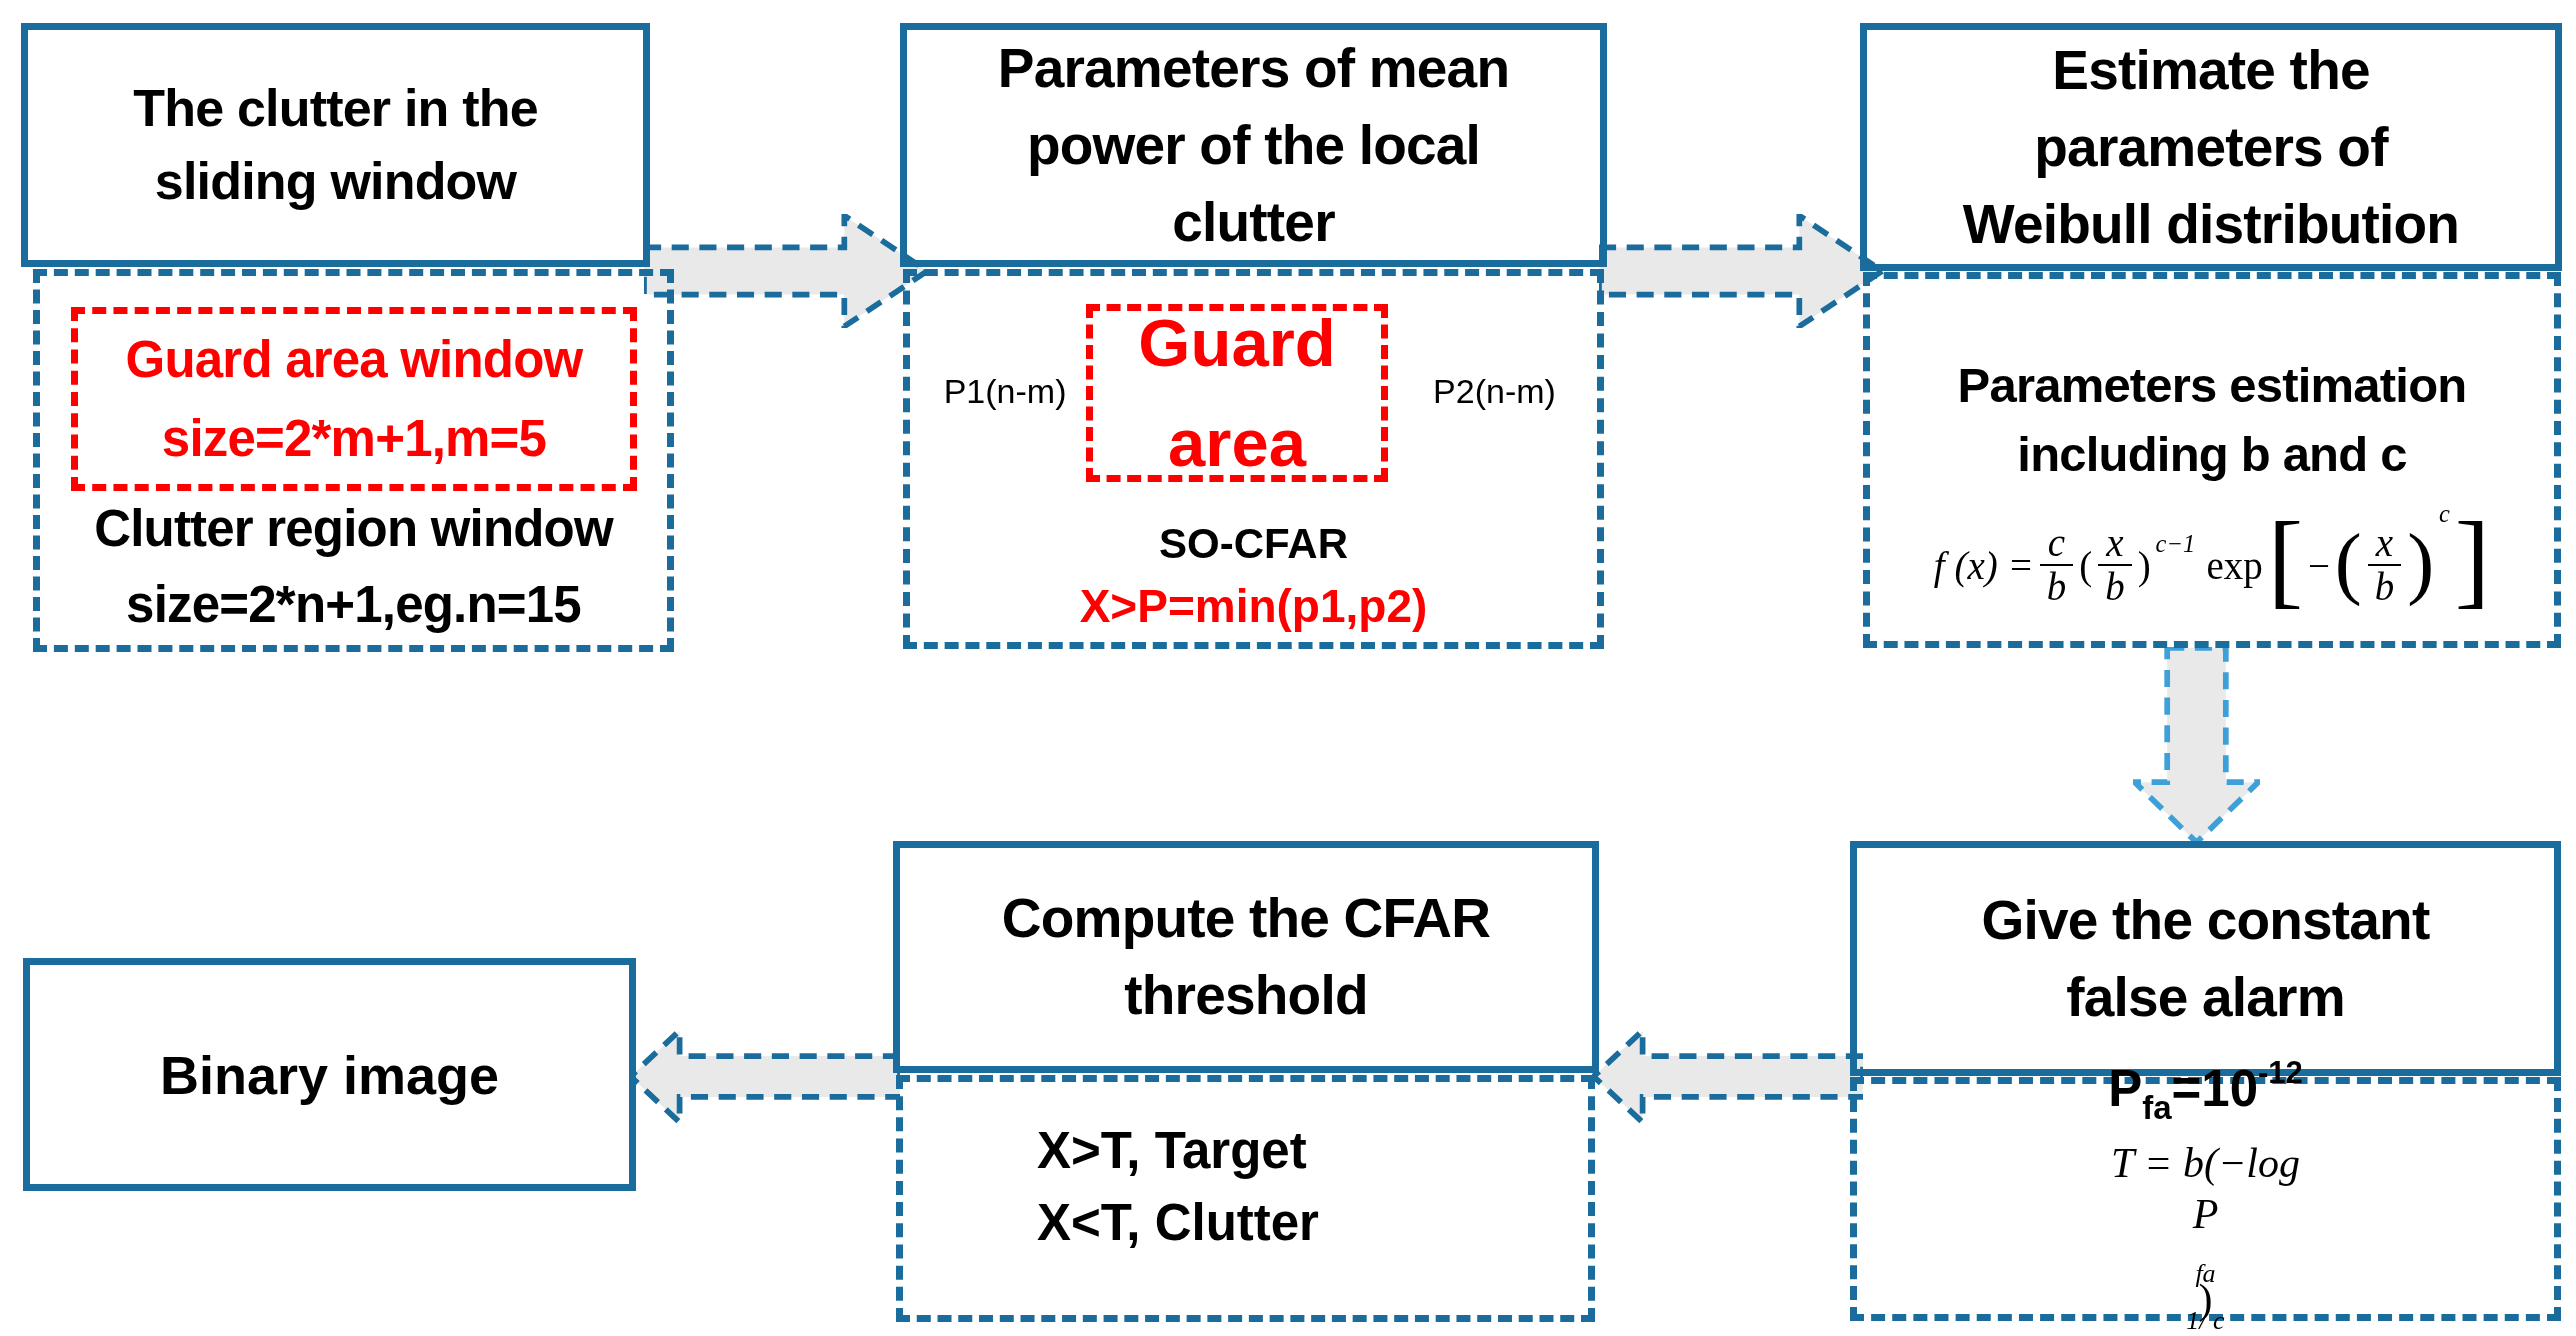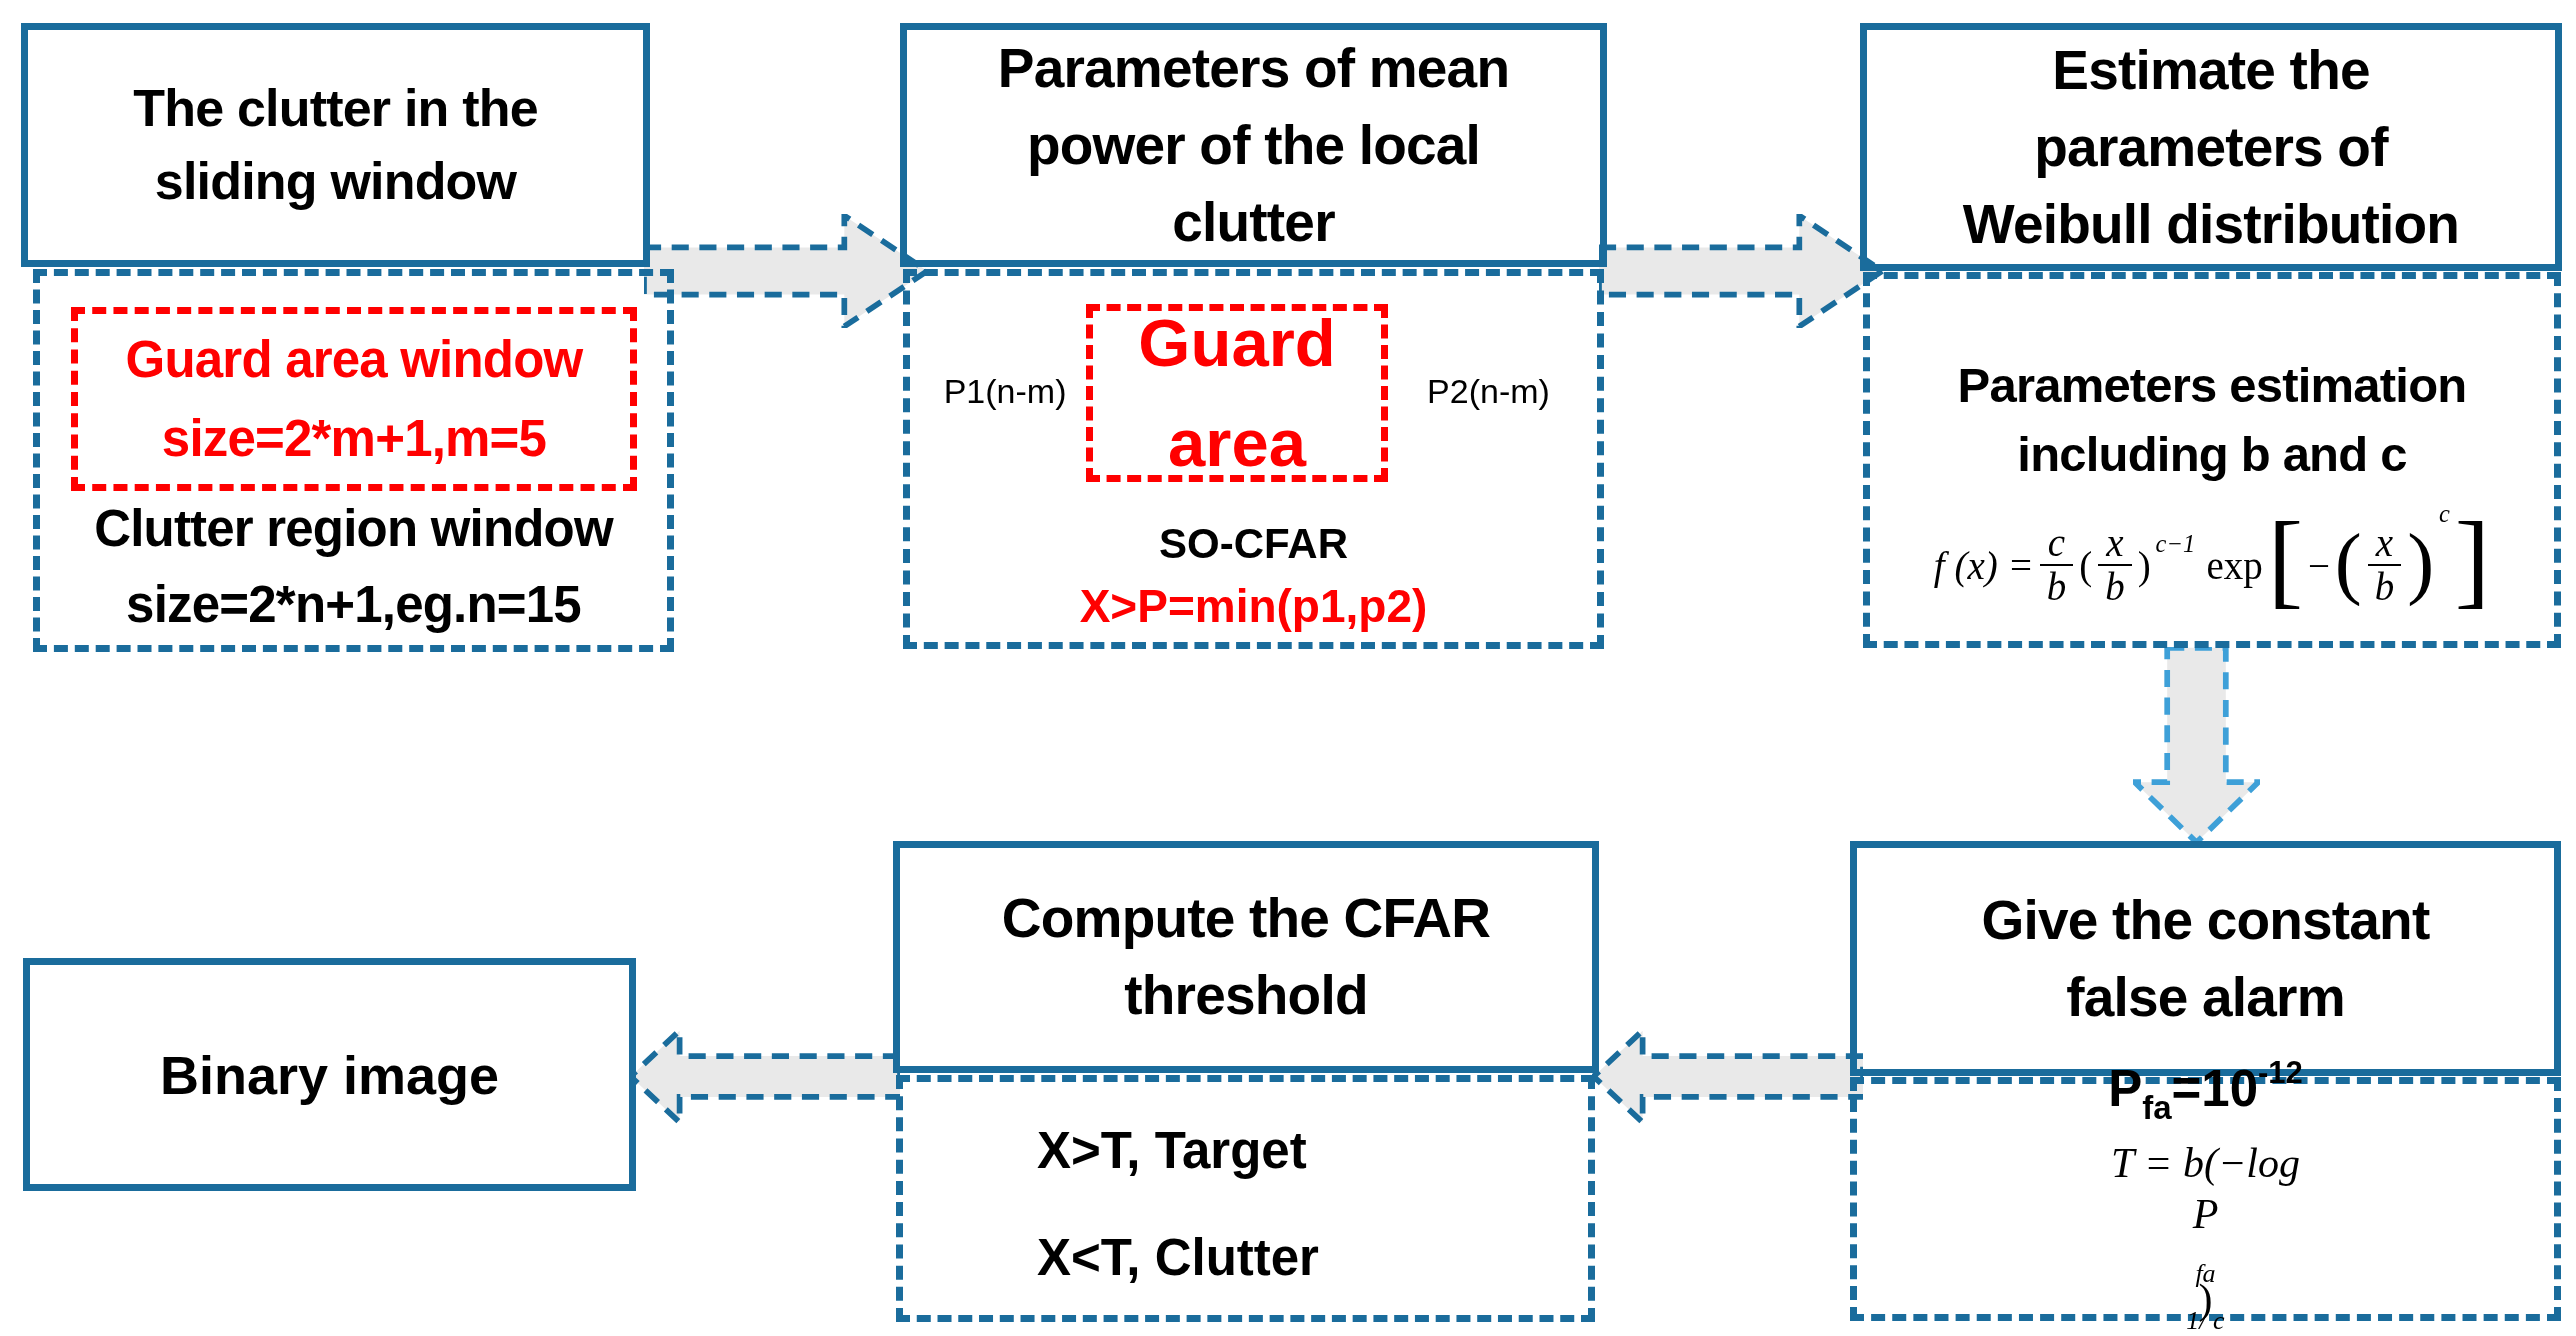--- a/index.html
+++ b/index.html
@@ -27,21 +27,21 @@
   .b1-red-line{font-size:51px;line-height:1.55;letter-spacing:-0.8px;}
   .b1-black{position:absolute;left:0;right:0;top:220px;bottom:6.5px;display:flex;flex-direction:column;justify-content:center;align-items:center;}
   .b1-black-line{font-weight:bold;font-size:51px;line-height:1.5;letter-spacing:-0.8px;}
   .guard-line{font-size:67px;line-height:1.5;}
   .side-label{position:absolute;font-weight:normal;font-size:34px;top:96px;width:187px;text-align:center;}
   .so-cfar{position:absolute;left:0;right:0;top:244px;text-align:center;font-weight:bold;font-size:42px;}
   .criterion{position:absolute;left:0;right:0;top:303px;text-align:center;font-weight:bold;font-size:46px;}
   .b3-content{position:absolute;left:0;right:0;top:0;bottom:0;display:flex;flex-direction:column;align-items:center;padding-top:72px;}
   .b3-sub{font-weight:bold;font-size:49px;line-height:1.4;text-align:center;letter-spacing:-0.8px;}
   .cond-wrap{position:absolute;left:134px;top:0;bottom:24.4px;display:flex;flex-direction:column;justify-content:center;gap:21px;}
-  .cond-line{font-weight:bold;font-size:51px;line-height:1;margin-top:35px;}
+  .cond-line{font-weight:bold;font-size:51px;line-height:1;}
   .b4-content{position:absolute;left:0;right:0;top:0;bottom:0;display:flex;flex-direction:column;justify-content:center;align-items:center;gap:11.4px;padding-top:13px;}
   .binary-label{font-weight:bold;font-size:54px;}
   
   .pfa{font-weight:bold;font-size:51px;}
   .pfa .psub{font-size:33px;vertical-align:-13px;}
   .pfa .psup{font-size:31px;vertical-align:23px;}
   
   .formula{
     font-family:"Liberation Serif",serif;font-style:italic;
     display:flex;align-items:center;justify-content:center;
@@ -110,21 +110,21 @@
     <div class="title">power of the local</div>
     <div class="title">clutter</div>
   </div>
 
   <div class="dash-box" style="left:903px;top:269px;width:701px;height:380px">
     <div class="side-label" style="left:1.6px">P1(n-m)</div>
     <div class="red-dash" style="left:176px;top:28px;width:302px;height:178px">
       <div class="red-text guard-line">Guard</div>
       <div class="red-text guard-line">area</div>
     </div>
-    <div class="side-label" style="right:15px">P2(n-m)</div>
+    <div class="side-label" style="right:9px">P2(n-m)</div>
     <div class="so-cfar">SO-CFAR</div>
     <div class="criterion red-text">X&gt;P=min(p1,p2)</div>
   </div>
 
   <div class="solid-box" style="left:1860px;top:23px;width:702px;height:248px">
     <div class="title">Estimate the</div>
     <div class="title">parameters of</div>
     <div class="title">Weibull distribution</div>
   </div>
 

